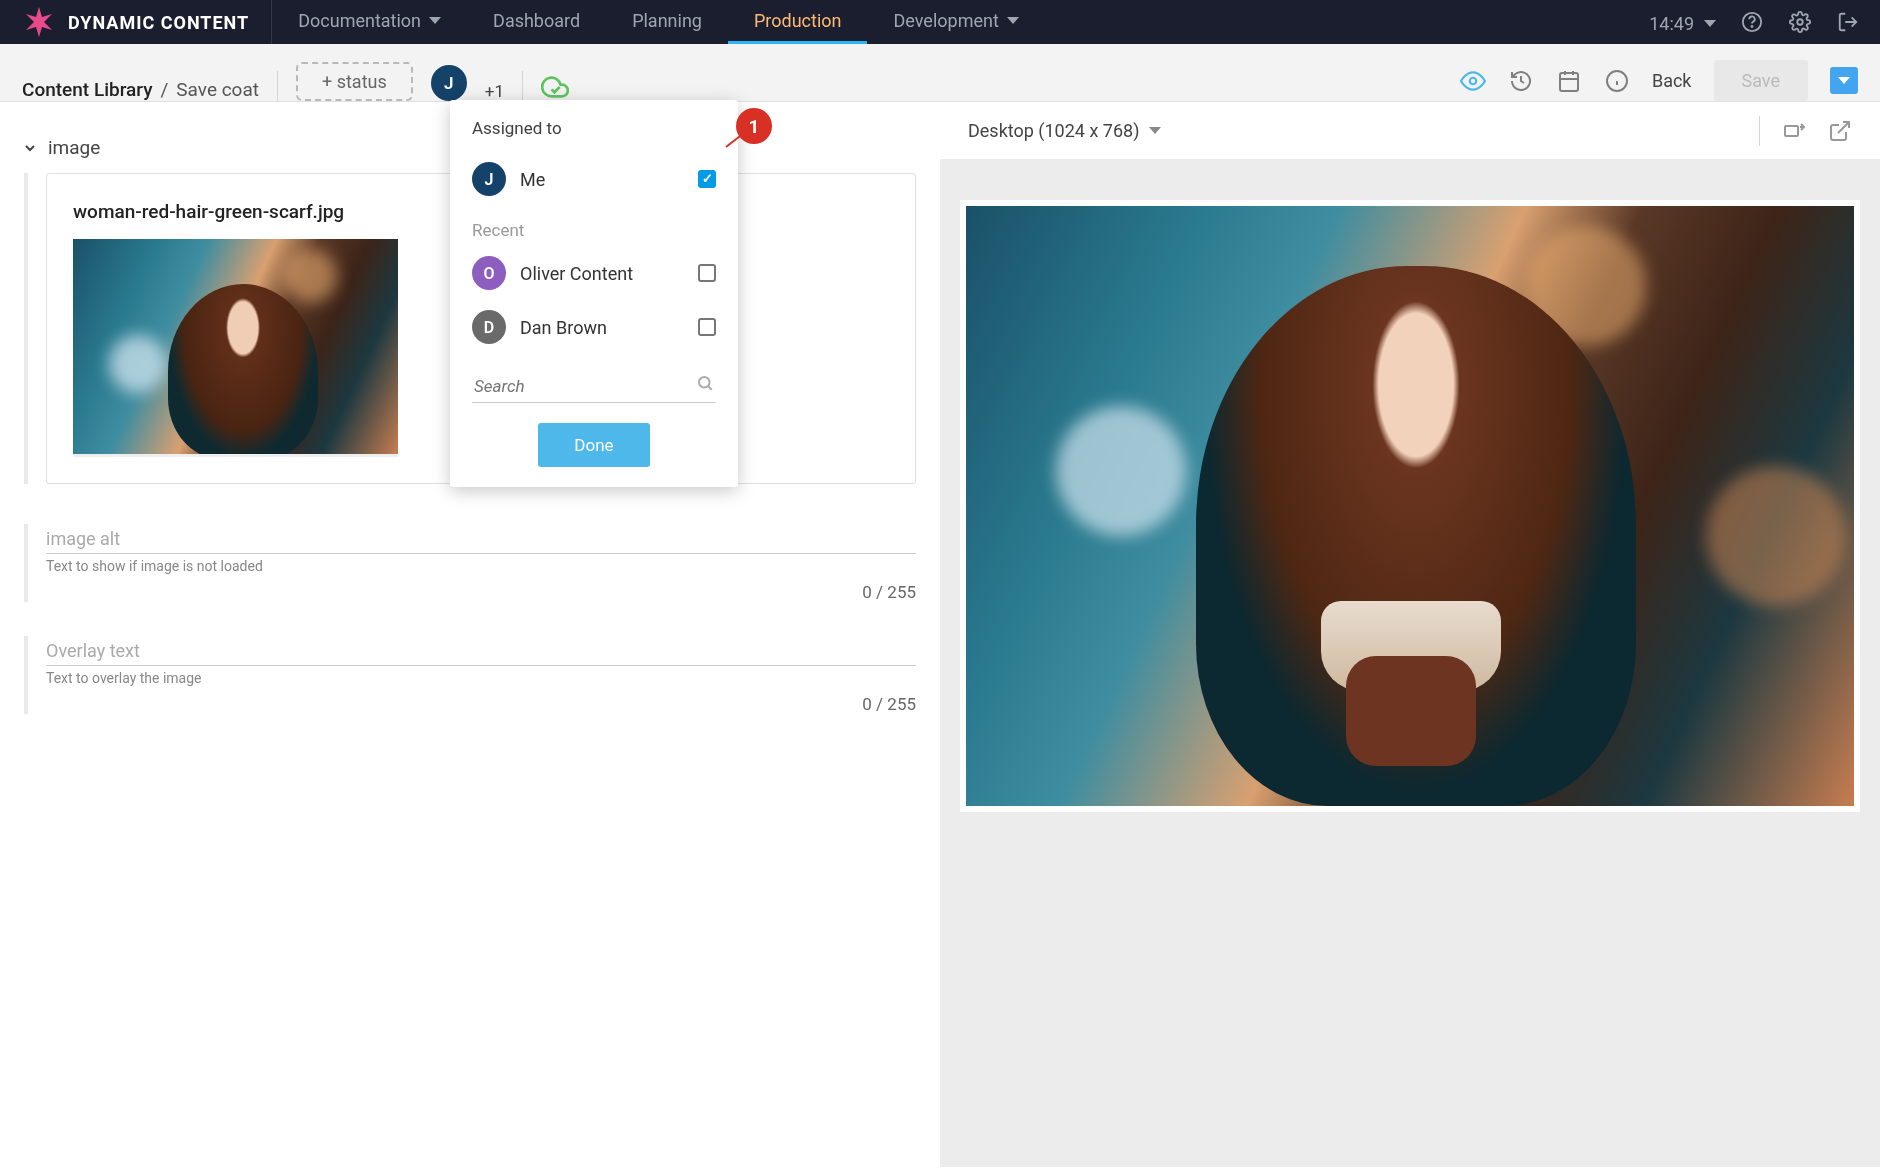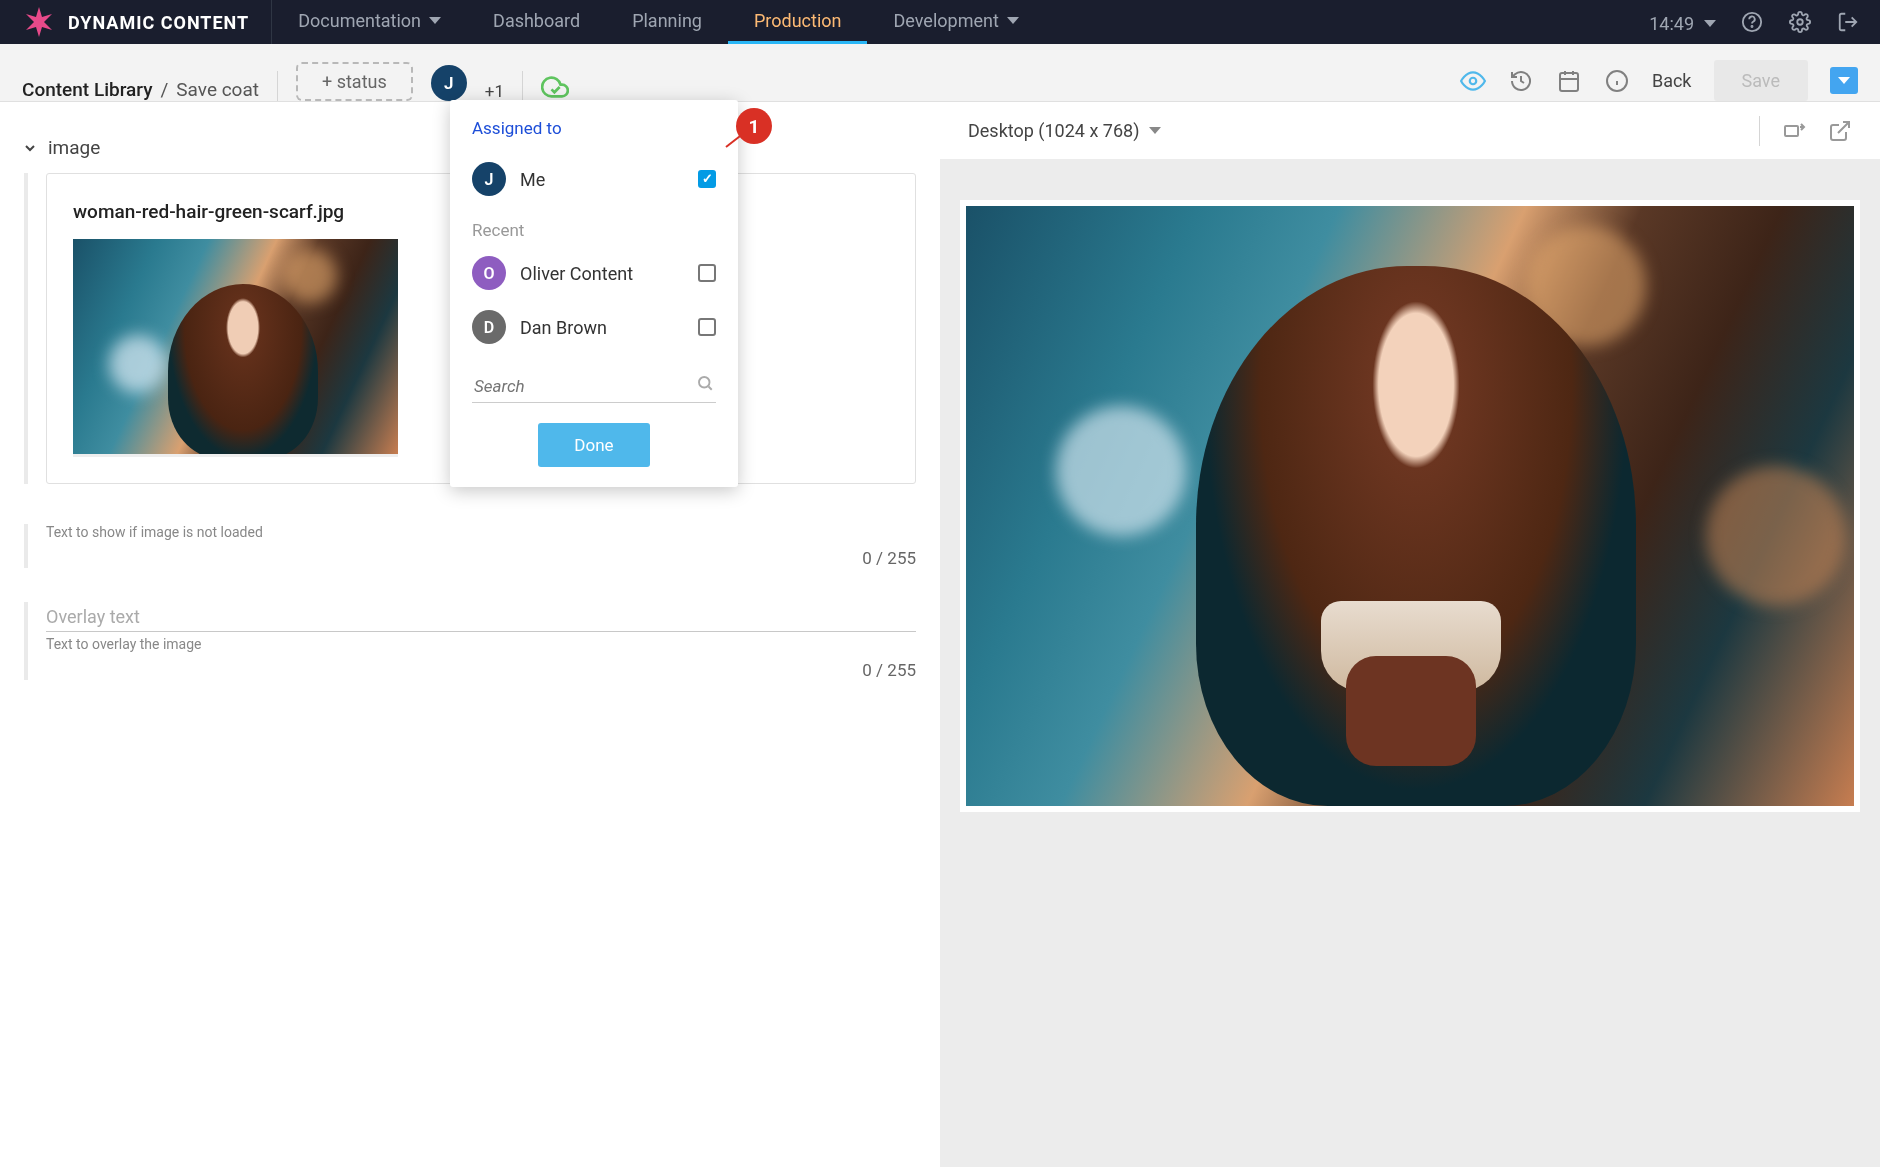--- a/index.html
+++ b/index.html
@@ -51,21 +51,21 @@
   .card{border:1px solid var(--bd);border-radius:3px;padding:26px;margin-left:0}
   .card-title{font-weight:500;font-size:19px;margin-bottom:16px;color:#222}
   .thumb{width:325px;height:218px;background:linear-gradient(115deg,#1a5168 0%,#2a7a8f 20%,#3f8da0 32%,#d9a070 48%,#5a3826 58%,#3d2418 70%,#1c3840 82%,#c77d50 100%);position:relative;overflow:hidden;border-bottom:3px solid #eee}
   .field{margin-left:24px;border-left:4px solid #eaeaea;padding-left:18px;margin-bottom:34px}
   .input{border:none;border-bottom:1px solid #c8c8c8;width:100%;font-size:18px;padding:4px 0;background:transparent;outline:none}
   .input::placeholder{color:#aaa}
   .hint{font-size:14px;color:#888;margin-top:4px}
   .counter{text-align:right;color:#666;font-size:17px;margin-top:8px}
   
   .pop{position:absolute;left:450px;top:100px;width:288px;background:#fff;border-radius:3px;box-shadow:0 4px 18px rgba(0,0,0,.22);padding:18px 0 20px;z-index:50}
-  .pop-title{color:#1d4ed8;font-size:17px;padding:0 22px 14px}
+  .pop-title{color:#404040;font-size:17px;padding:0 22px 14px}
   .pop-row{display:flex;align-items:center;gap:14px;padding:10px 22px}
   .pop-row .nm{flex:1;font-size:18px;color:#333}
   .chk{width:18px;height:18px;border:2px solid #777;border-radius:3px;cursor:pointer;position:relative;flex-shrink:0}
   .chk.on{background:#039be5;border-color:#039be5}
   .chk.on:after{content:"✓";color:#fff;position:absolute;font-size:13px;top:-1px;left:2px;font-weight:700}
   .pop-sec{color:#999;font-size:17px;padding:14px 22px 6px}
   .av-o{background:#8e5dc0}.av-d{background:#6a6a6a}
   .av.sm{width:34px;height:34px;font-size:16px}
   .pop-search{margin:16px 22px 8px;position:relative}
   .pop-search input{width:100%;border:none;border-bottom:1px solid #ccc;padding:6px 28px 6px 2px;font-size:17px;font-style:italic;outline:none;color:#888}
@@ -198,20 +198,21 @@
       <div class="card">
         <div class="card-title">woman-red-hair-green-scarf.jpg</div>
         <div class="thumb">
           <span class="bokeh" style="left:36px;top:96px;width:58px;height:58px;background:rgba(220,235,245,.7)"></span>
           <span class="bokeh" style="left:210px;top:10px;width:54px;height:54px;background:rgba(230,170,110,.6)"></span>
           <div style="position:absolute;left:95px;top:45px;width:150px;height:175px;background:radial-gradient(ellipse at 50% 25%,#f0cdb5 0%,#f0cdb5 14%,#612f1a 16%,#4a2412 55%,#0e2a30 70%,#0e2a30 100%);border-radius:50% 50% 35% 35%"></div>
         </div>
       </div>
     </div>
     <div class="field">
+      <input class="input" placeholder="image alt" style="">
       <div class="hint">Text to show if image is not loaded</div>
       <div class="counter">0 / 255</div>
     </div>
     <div class="field">
       <input class="input" placeholder="Overlay text" style="">
       <div class="hint">Text to overlay the image</div>
       <div class="counter">0 / 255</div>
     </div>
   </div>
 

